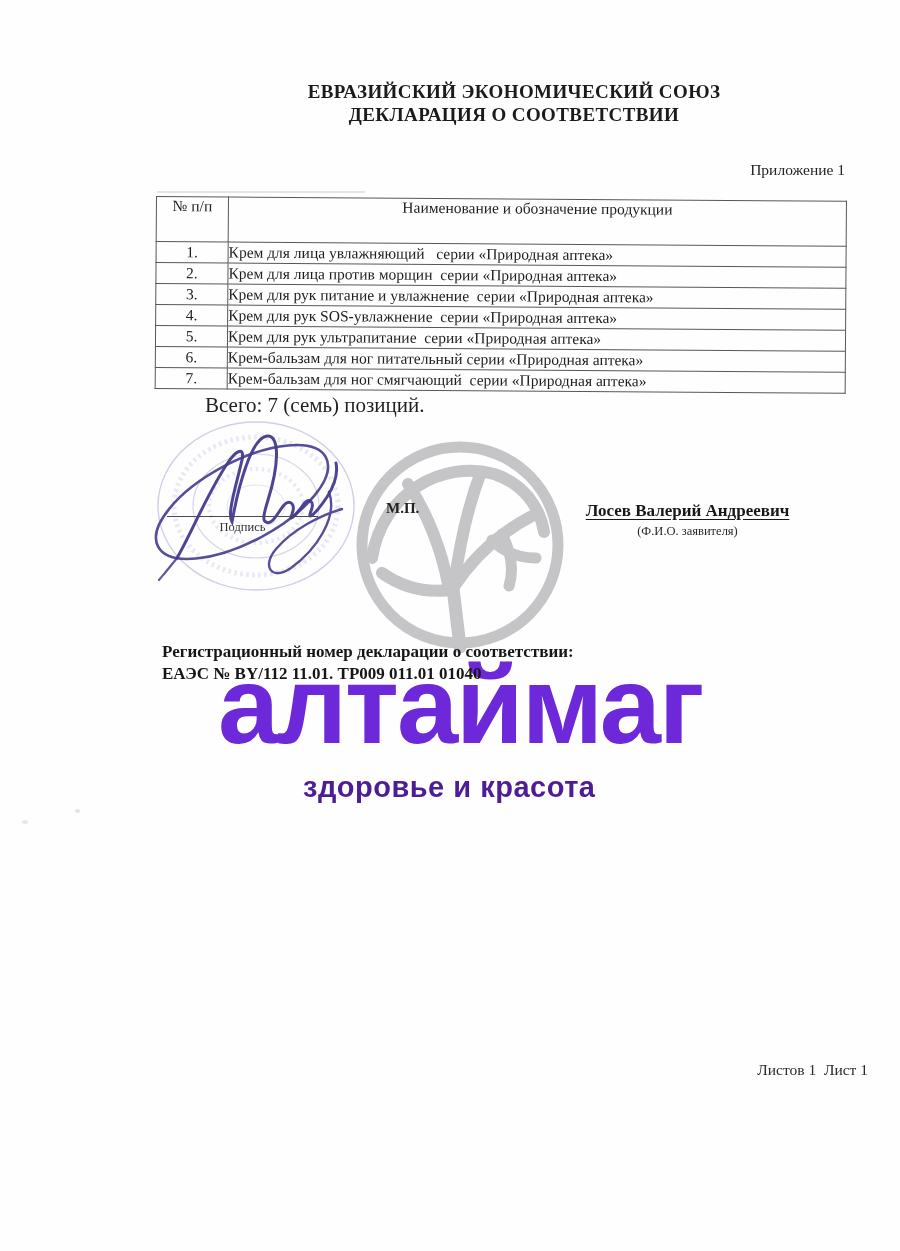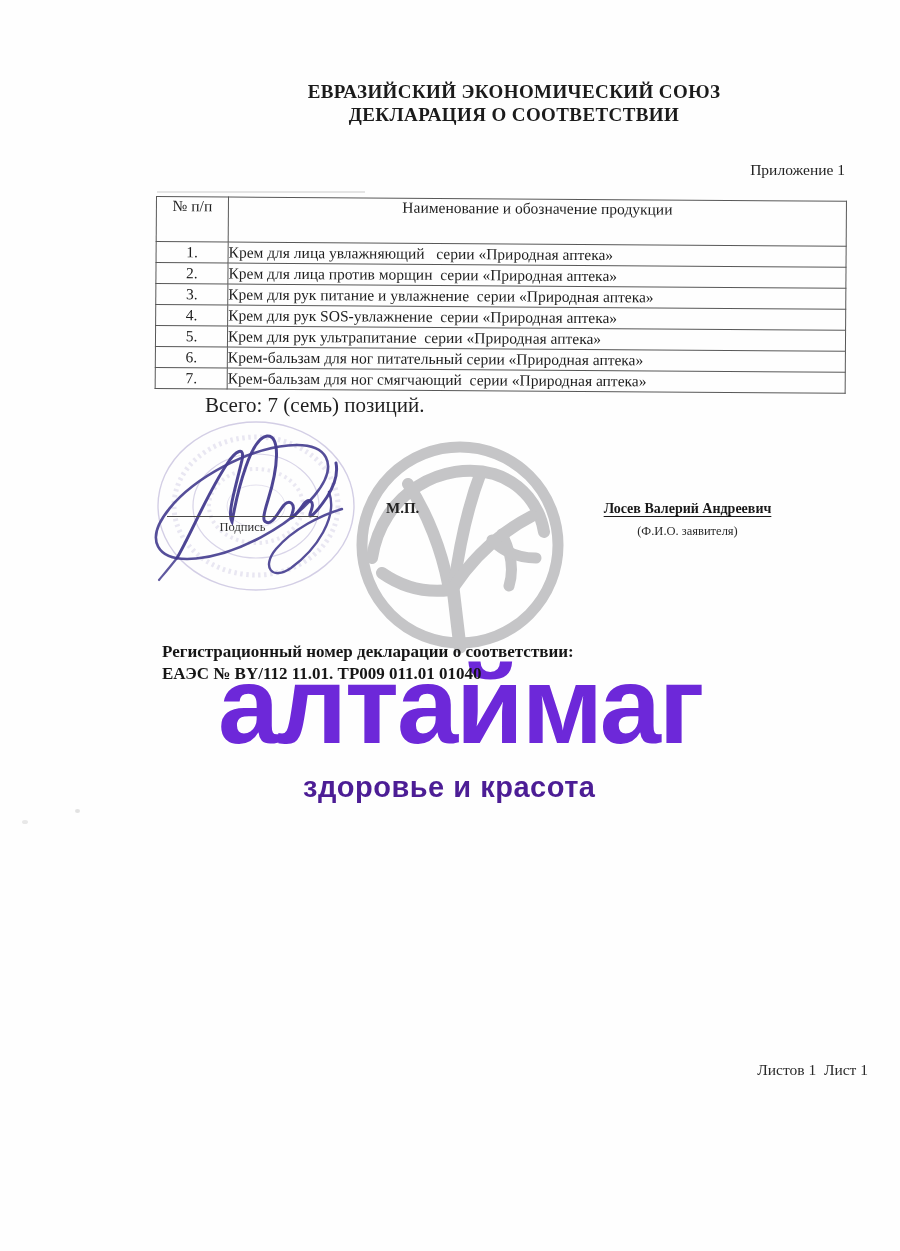--- a/index.html
+++ b/index.html
@@ -32,21 +32,21 @@
   td.c2{padding-left:13px;white-space:pre;overflow:hidden;}
 
   .total-line{left:162px;top:393px;font-size:21px;margin-left:43px;}
 
   .sig-line{left:167px;top:516px;width:151px;height:0;border-top:1.5px solid #4a4a4a;z-index:4;}
   .sig-caption{left:167px;top:520px;width:151px;text-align:center;font-size:12.5px;color:#333;font-family:Liberation Serif, serif;}
   .mp-label{left:386px;top:500px;font-size:15px;font-weight:bold;color:#222;}
 
   .applicant-name{
     left:560px;top:501px;width:255px;text-align:center;
-    font-weight:bold;font-size:14px;color:#181818;
+    font-weight:bold;font-size:17px;color:#181818;
     text-decoration:underline;text-underline-offset:3px;
   }
   .applicant-caption{left:560px;top:524px;width:255px;text-align:center;font-size:12.5px;color:#2a2a2a;font-family:Liberation Serif, serif;}
 
   .reg-label{left:162px;top:642px;font-size:17px;font-weight:bold;color:#161616;}
   .reg-value{left:162px;top:664px;font-size:17px;font-weight:bold;color:#161616;}
   .reg-date{left:162px;top:707px;font-size:17px;font-weight:bold;color:#161616;}
 
   .sheets{right:32px;top:1061px;font-size:15.5px;color:#2b2b2b;white-space:pre;}
 

